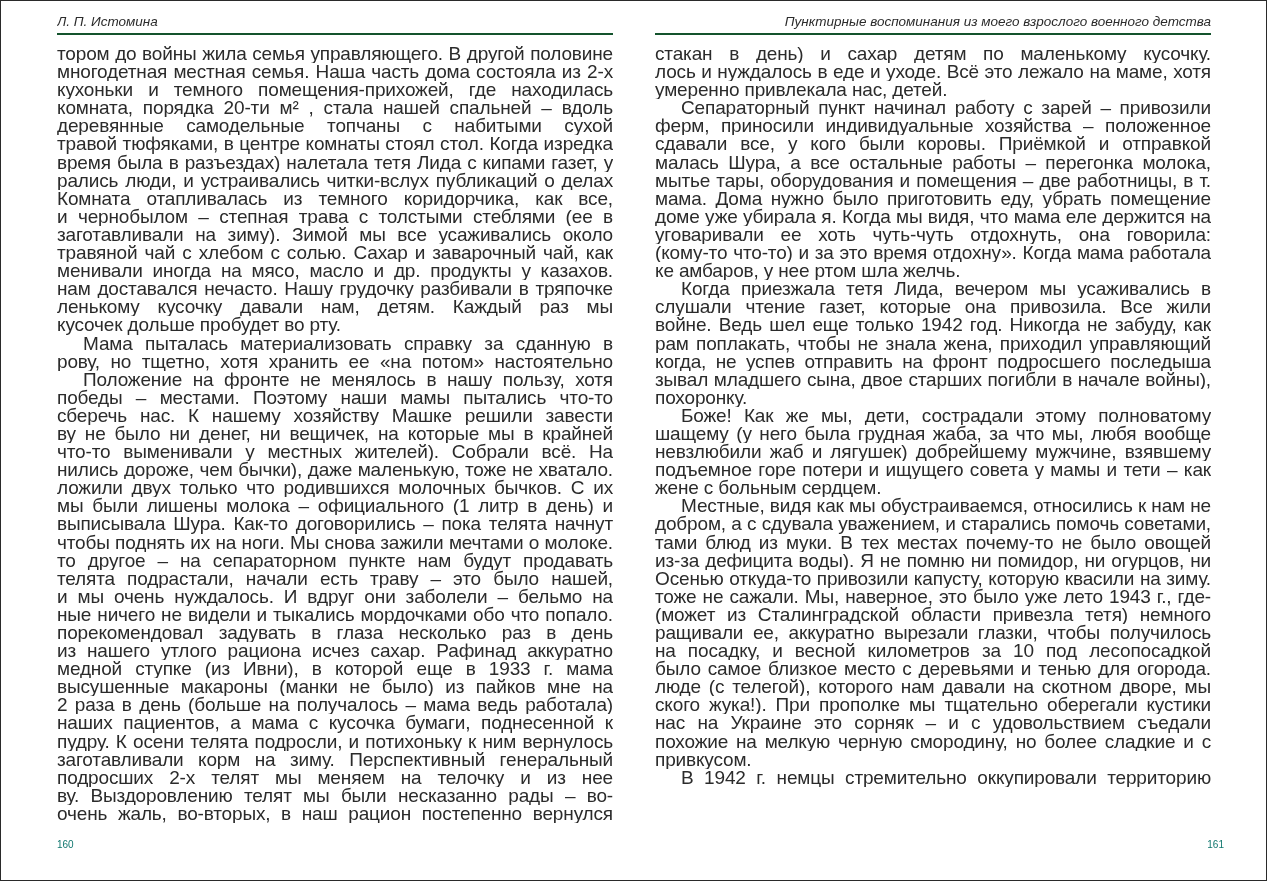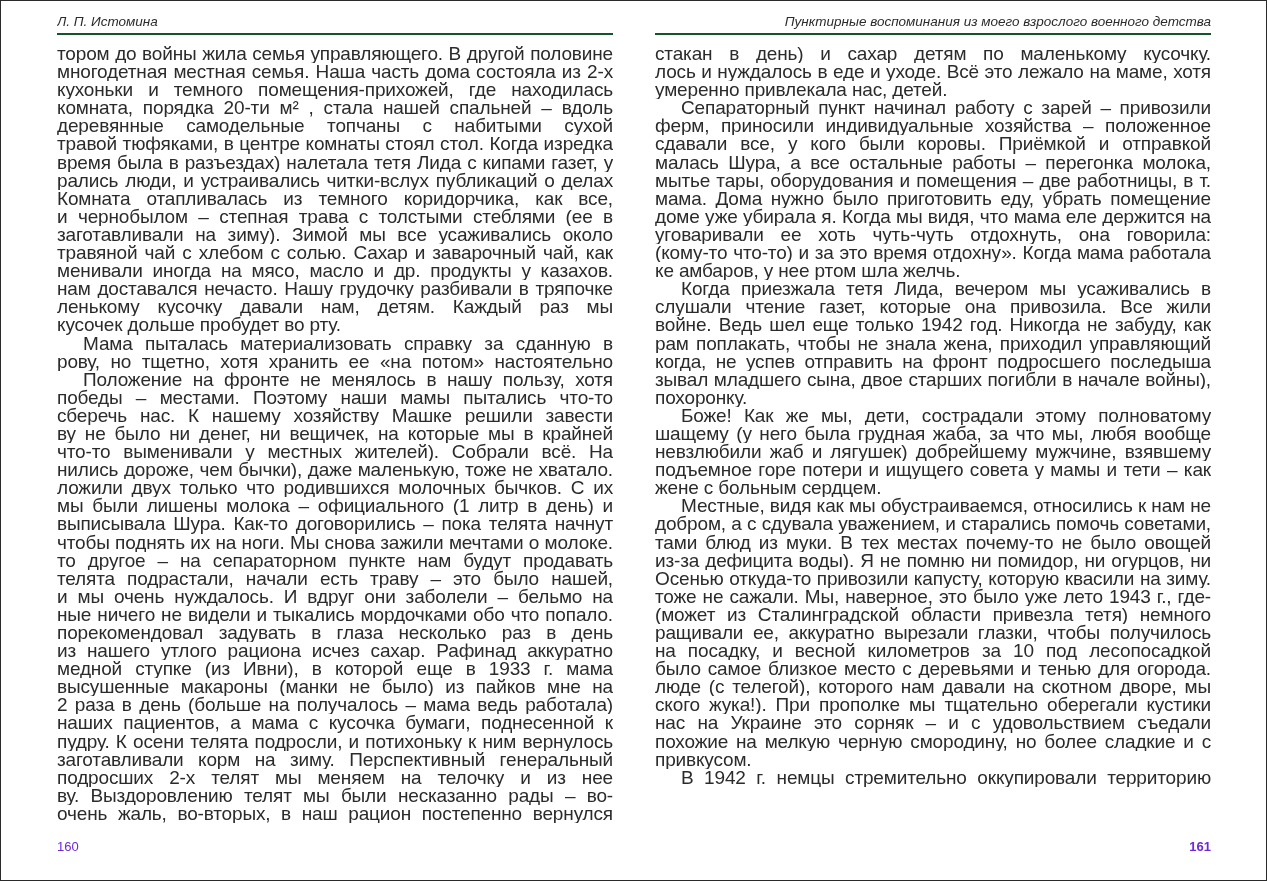--- a/index.html
+++ b/index.html
@@ -51,25 +51,25 @@
     text-align: justify;
     text-align-last: justify;
     overflow: hidden;
     white-space: normal;
   }
   .line.end { text-align-last: left; }
   .line.indent { text-indent: 26px; }
   .page-number {
     position: absolute;
     top: 839px;
-    font-size: 13px;
-    color: #6d28d9;
+    font-size: 10px;
+    color: #0f766e;
   }
   .page-number-left  { left: 57px; }
-  .page-number-right { right: 56px; text-align: center; font-weight: bold; }
+  .page-number-right { right: 43px; text-align: center; }
 </style>
 </head>
 <body>
 
 <div class="frame"></div>
 
 <div class="page page-left">
   <div class="running-header">Л. П. Истомина</div>
   <div class="page-body">
       <div class="line">тором до войны жила семья управляющего. В другой половине дома жила</div>

